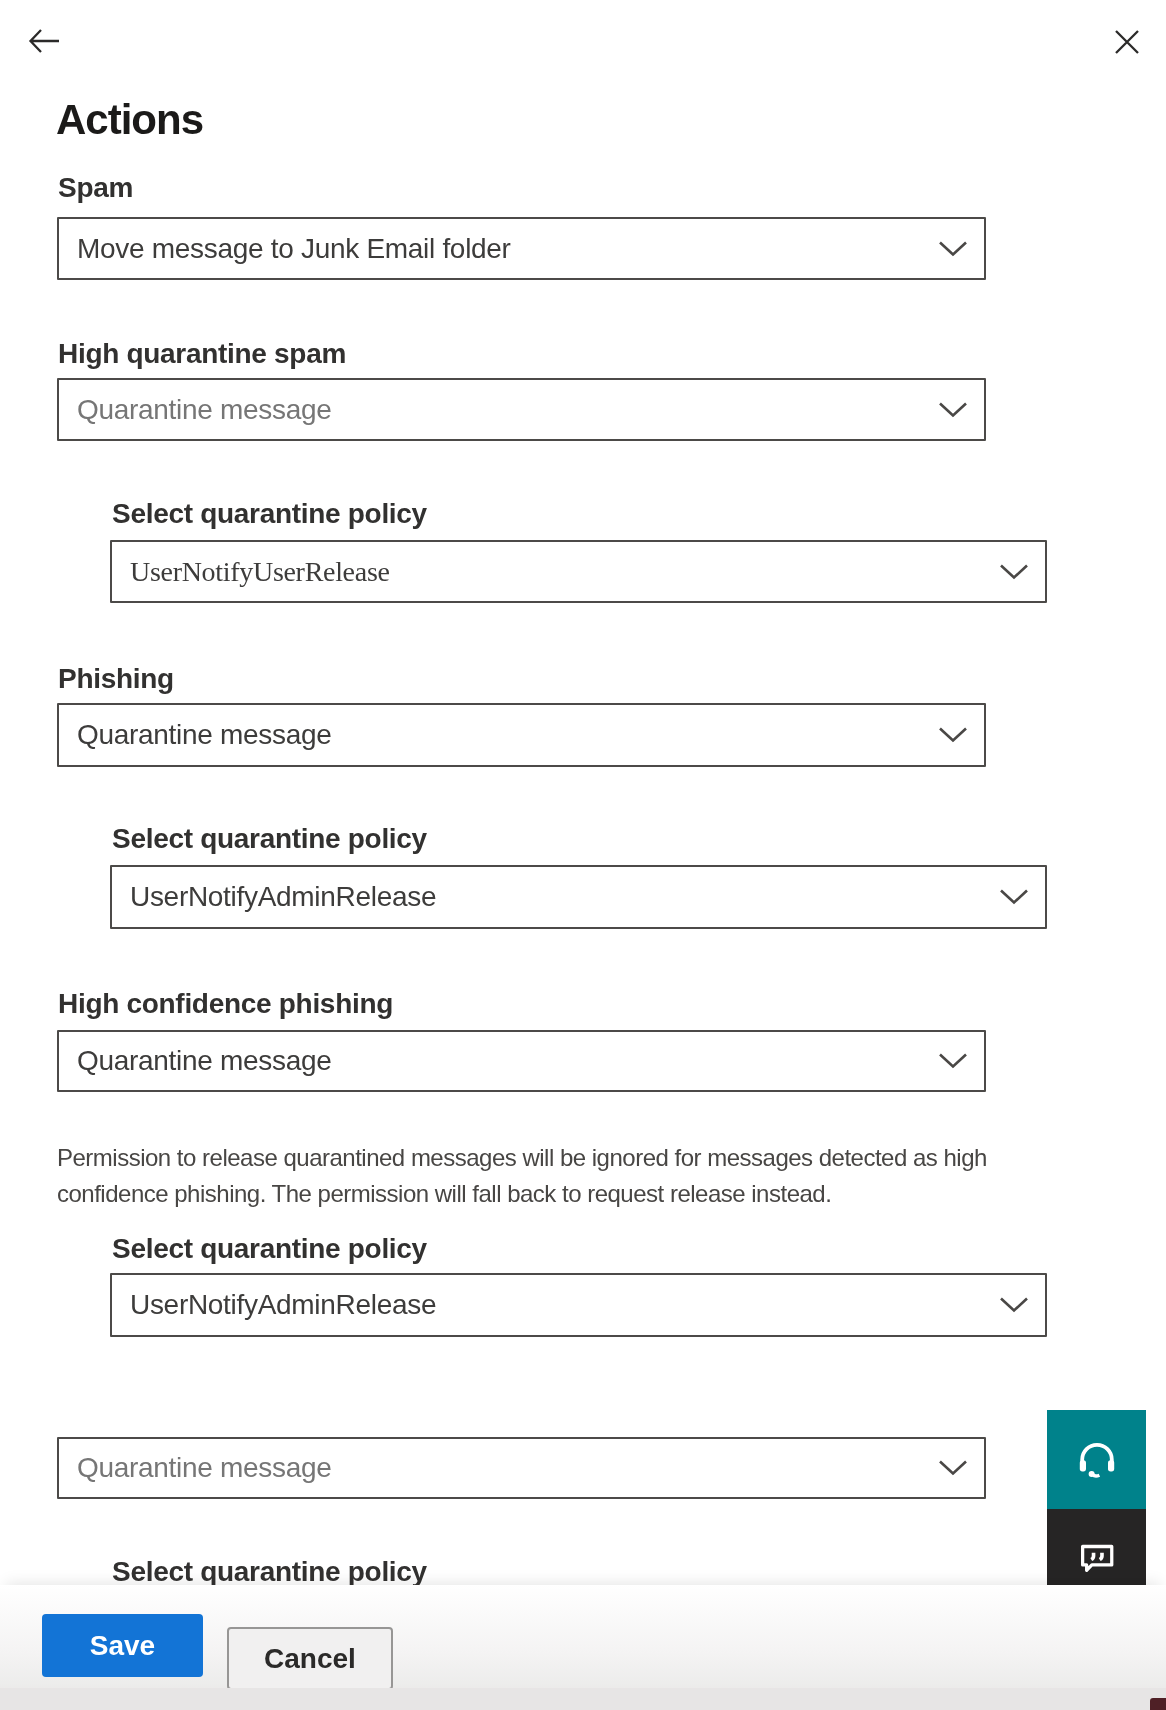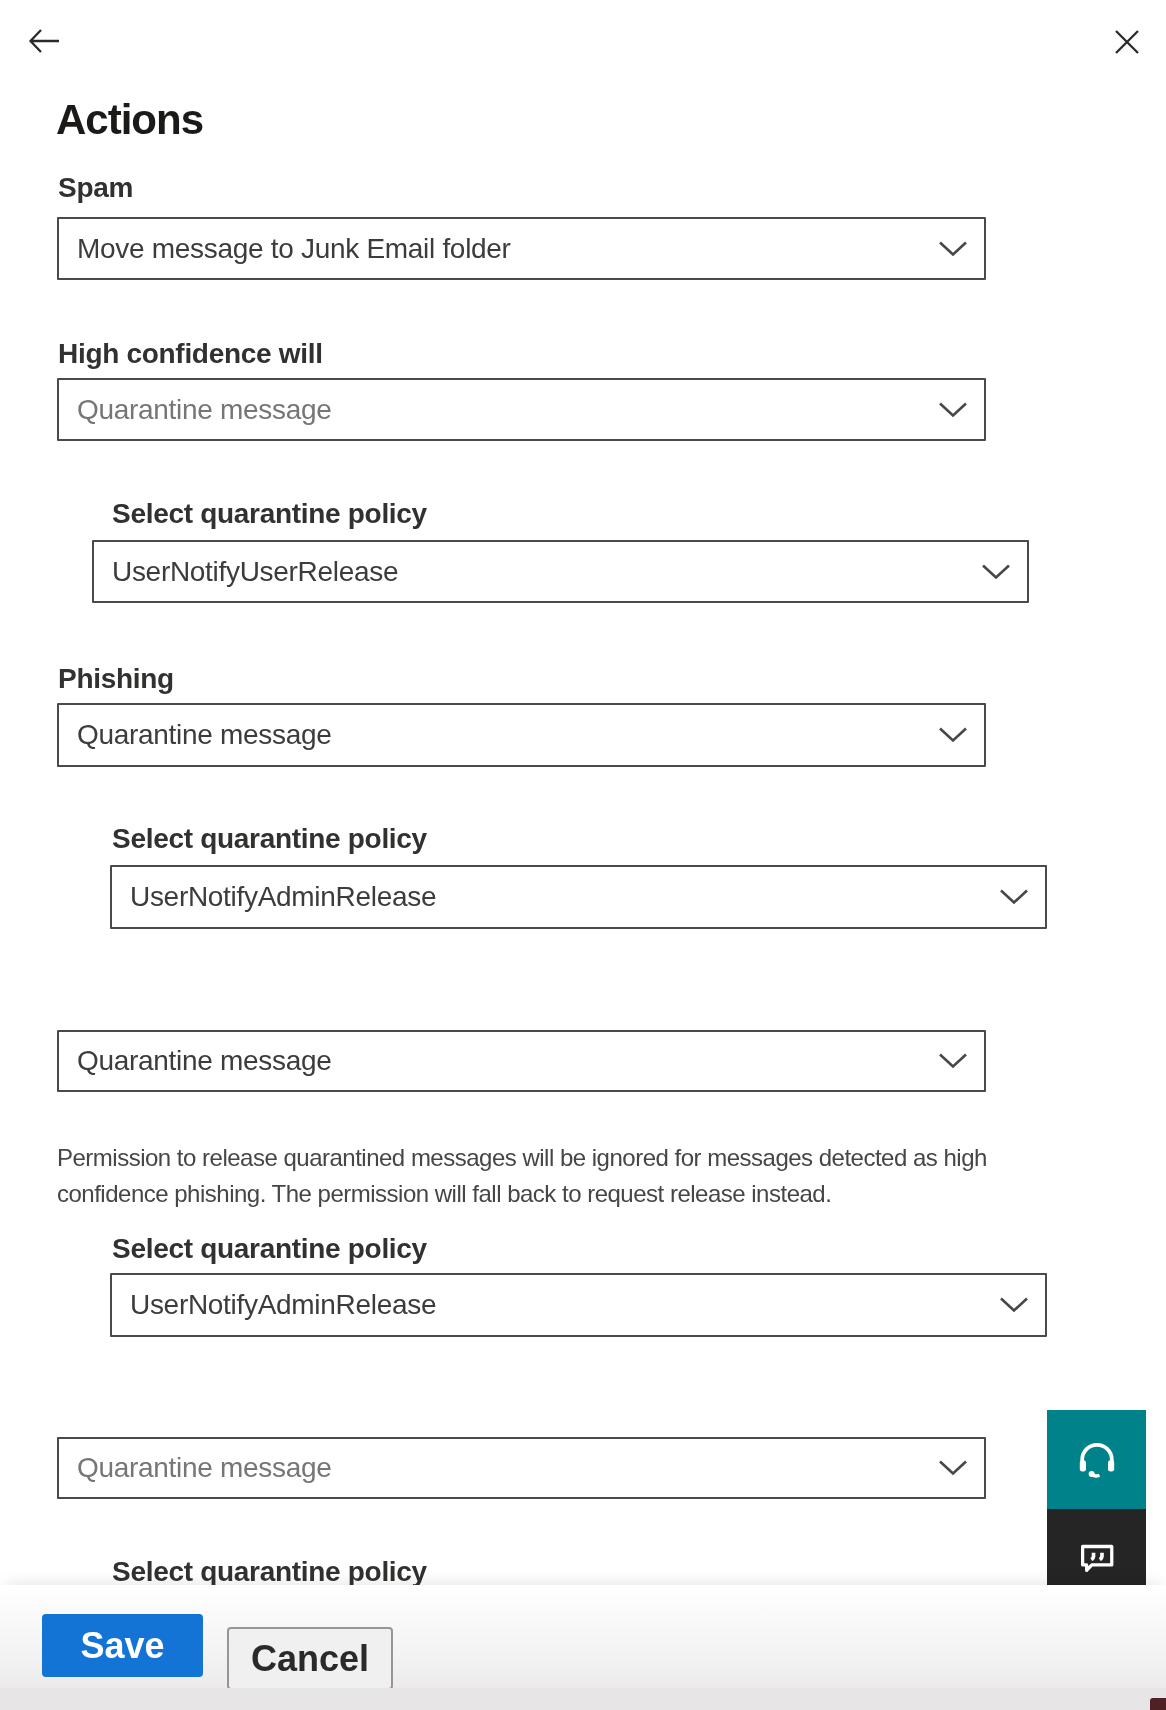--- a/index.html
+++ b/index.html
@@ -26,21 +26,21 @@
   .chev { position:absolute; right:16px; top:50%; transform:translateY(-50%); }
 
   
   .note { font-size:24px; line-height:36px; color:#484644; letter-spacing:-0.5px; width:1012px; }
 
   
   .footer { left:0; top:1585px; width:1166px; height:125px;
             background:linear-gradient(to bottom,#ffffff 0%,#f4f3f3 55%,#ededec 78%,#e6e4e4 100%);
             box-shadow:0 -8px 14px -6px rgba(0,0,0,0.10); }
   .footer-band { position:absolute; left:0; bottom:0; width:100%; height:22px; background:#e7e5e5; }
-  .btn { font-size:36px; font-weight:600; border-radius:4px; cursor:pointer;
+  .btn { font-size:28px; font-weight:600; border-radius:4px; cursor:pointer;
          display:flex; align-items:center; justify-content:center; }
   .btn-save { background:#1374d6; color:#ffffff; border:none; }
   .btn-cancel { background:#f1f0f0; color:#2b2a29; border:2px solid #979695; }
 
   
   .widget { display:flex; align-items:center; justify-content:center; border:none; cursor:pointer; }
   .widget-help { background:#00828b; }
   .widget-feedback { background:#262525; }
 
   .sliver { background:#4f2026; border-radius:3px 0 0 0; }
@@ -65,30 +65,30 @@
   <h1 class="title abs" style="left:56px;top:96px;">Actions</h1>
 
   <div class="lbl abs" style="left:58px;top:172px;">Spam</div>
   <div class="dd abs" style="left:57px;top:217px;width:929px;height:63px;">
     <span class="ddv">Move message to Junk Email folder</span>
     <svg class="chev" width="30" height="17" viewBox="0 0 30 17">
       <polyline points="2,2 15,14 28,2" fill="none" stroke="#4a4846" stroke-width="2.6"></polyline>
     </svg>
   </div>
 
-  <div class="lbl abs" style="left:58px;top:338px;">High confidence will</div>
+  <div class="lbl abs" style="left:58px;top:338px;">High quarantine spam</div>
   <div class="dd muted abs" style="left:57px;top:378px;width:929px;height:63px;">
     <span class="ddv">Quarantine message</span>
     <svg class="chev" width="30" height="17" viewBox="0 0 30 17">
       <polyline points="2,2 15,14 28,2" fill="none" stroke="#4a4846" stroke-width="2.6"></polyline>
     </svg>
   </div>
 
   <div class="lbl abs" style="left:112px;top:498px;">Select quarantine policy</div>
-  <div class="dd abs" style="left:92px;top:540px;width:937px;height:63px;">
+  <div class="dd abs" style="left:110px;top:540px;width:937px;height:63px;font-family:Liberation Serif, serif;">
     <span class="ddv">UserNotifyUserRelease</span>
     <svg class="chev" width="30" height="17" viewBox="0 0 30 17">
       <polyline points="2,2 15,14 28,2" fill="none" stroke="#4a4846" stroke-width="2.6"></polyline>
     </svg>
   </div>
 
   <div class="lbl abs" style="left:58px;top:663px;">Phishing</div>
   <div class="dd abs" style="left:57px;top:703px;width:929px;height:64px;">
     <span class="ddv">Quarantine message</span>
     <svg class="chev" width="30" height="17" viewBox="0 0 30 17">
@@ -97,20 +97,21 @@
   </div>
 
   <div class="lbl abs" style="left:112px;top:823px;">Select quarantine policy</div>
   <div class="dd abs" style="left:110px;top:865px;width:937px;height:64px;">
     <span class="ddv">UserNotifyAdminRelease</span>
     <svg class="chev" width="30" height="17" viewBox="0 0 30 17">
       <polyline points="2,2 15,14 28,2" fill="none" stroke="#4a4846" stroke-width="2.6"></polyline>
     </svg>
   </div>
 
+  <div class="lbl abs" style="left:58px;top:988px;">High confidence phishing</div>
   <div class="dd abs" style="left:57px;top:1030px;width:929px;height:62px;">
     <span class="ddv">Quarantine message</span>
     <svg class="chev" width="30" height="17" viewBox="0 0 30 17">
       <polyline points="2,2 15,14 28,2" fill="none" stroke="#4a4846" stroke-width="2.6"></polyline>
     </svg>
   </div>
 
   <p class="note abs" style="left:57px;top:1140px;">Permission to release quarantined messages will be ignored for messages detected as high confidence phishing. The permission will fall back to request release instead.</p>
 
   <div class="lbl abs" style="left:112px;top:1233px;">Select quarantine policy</div>

